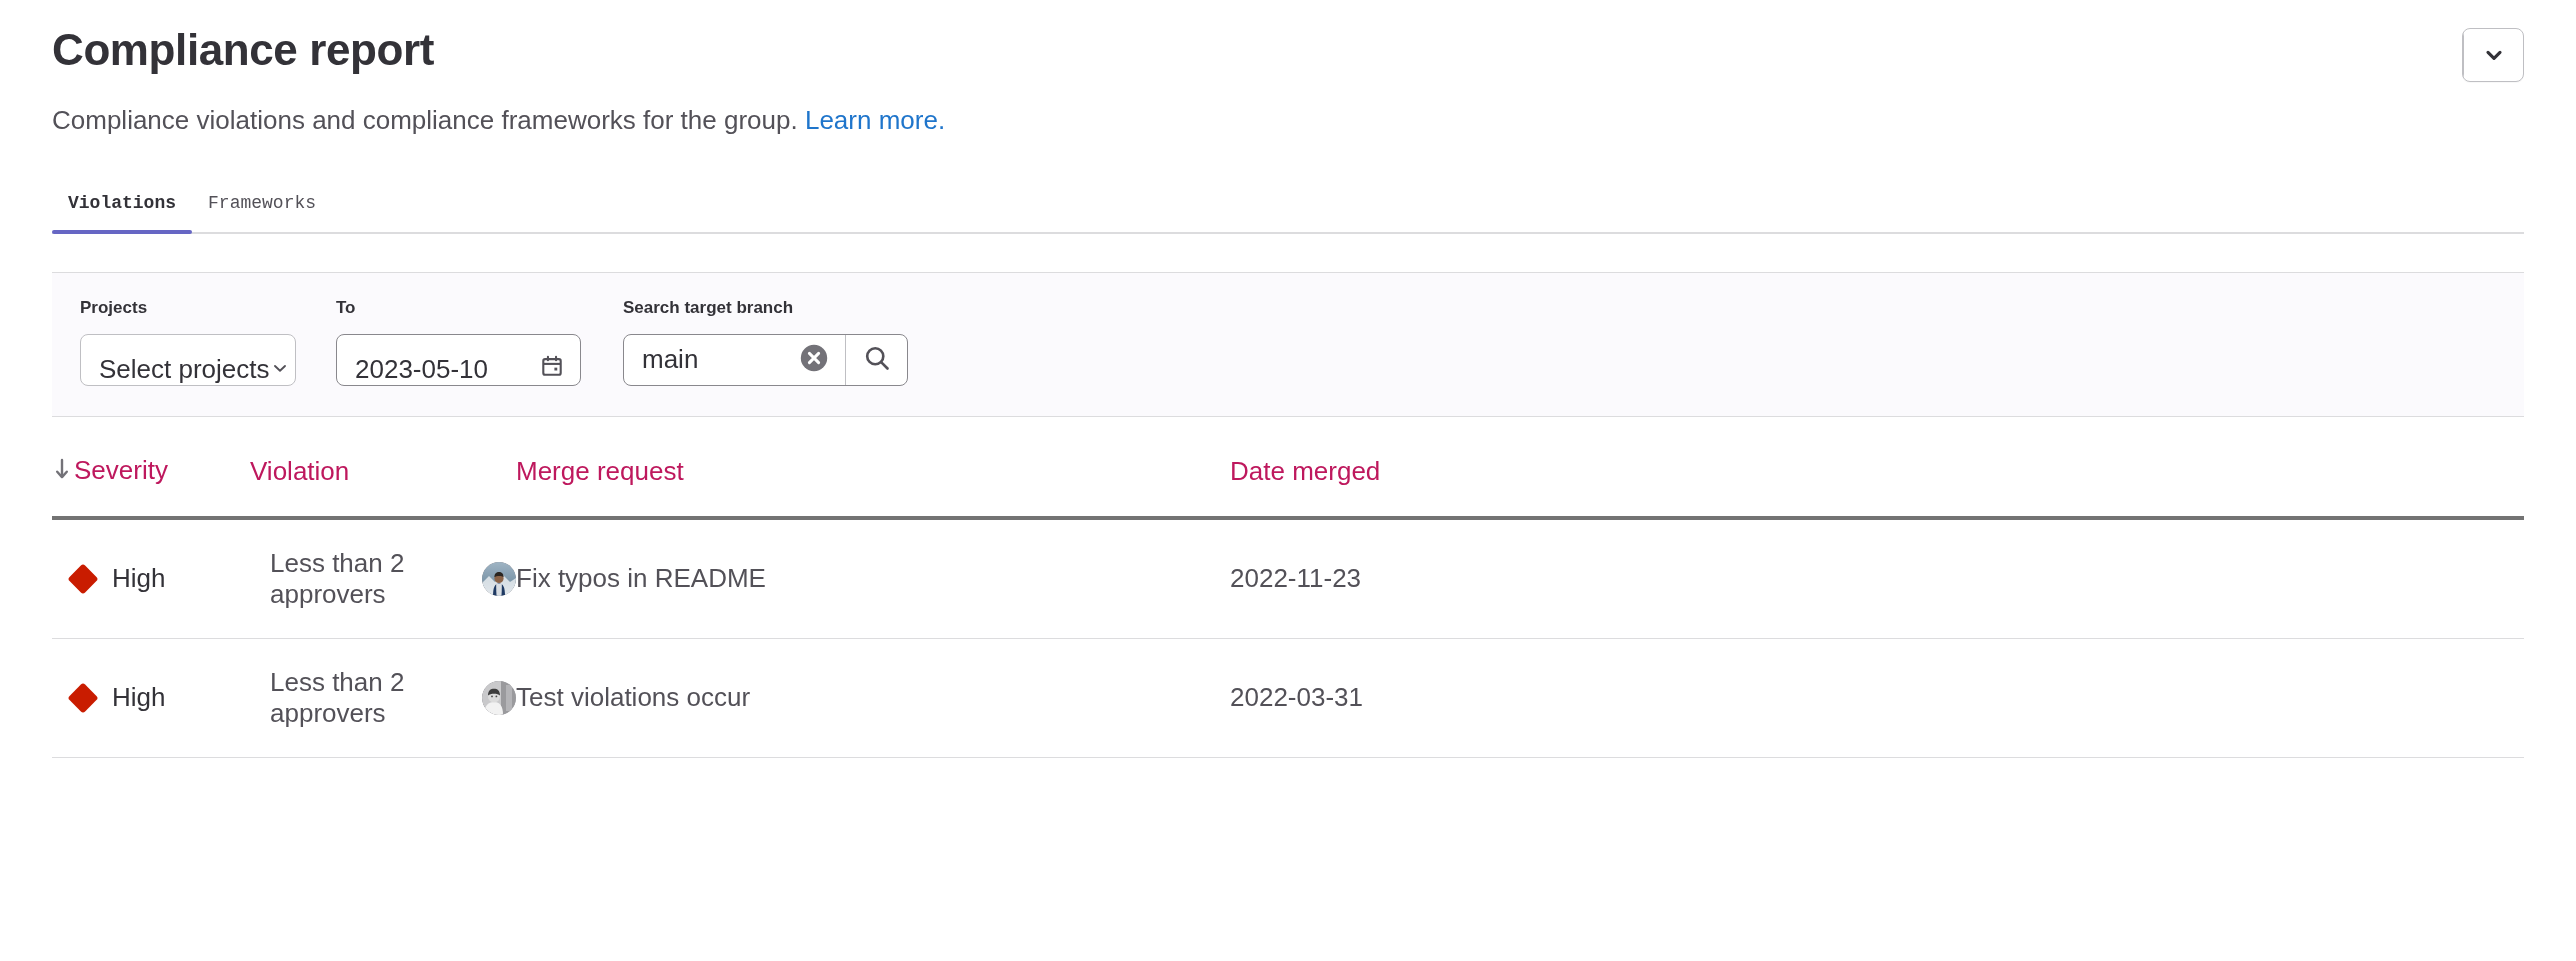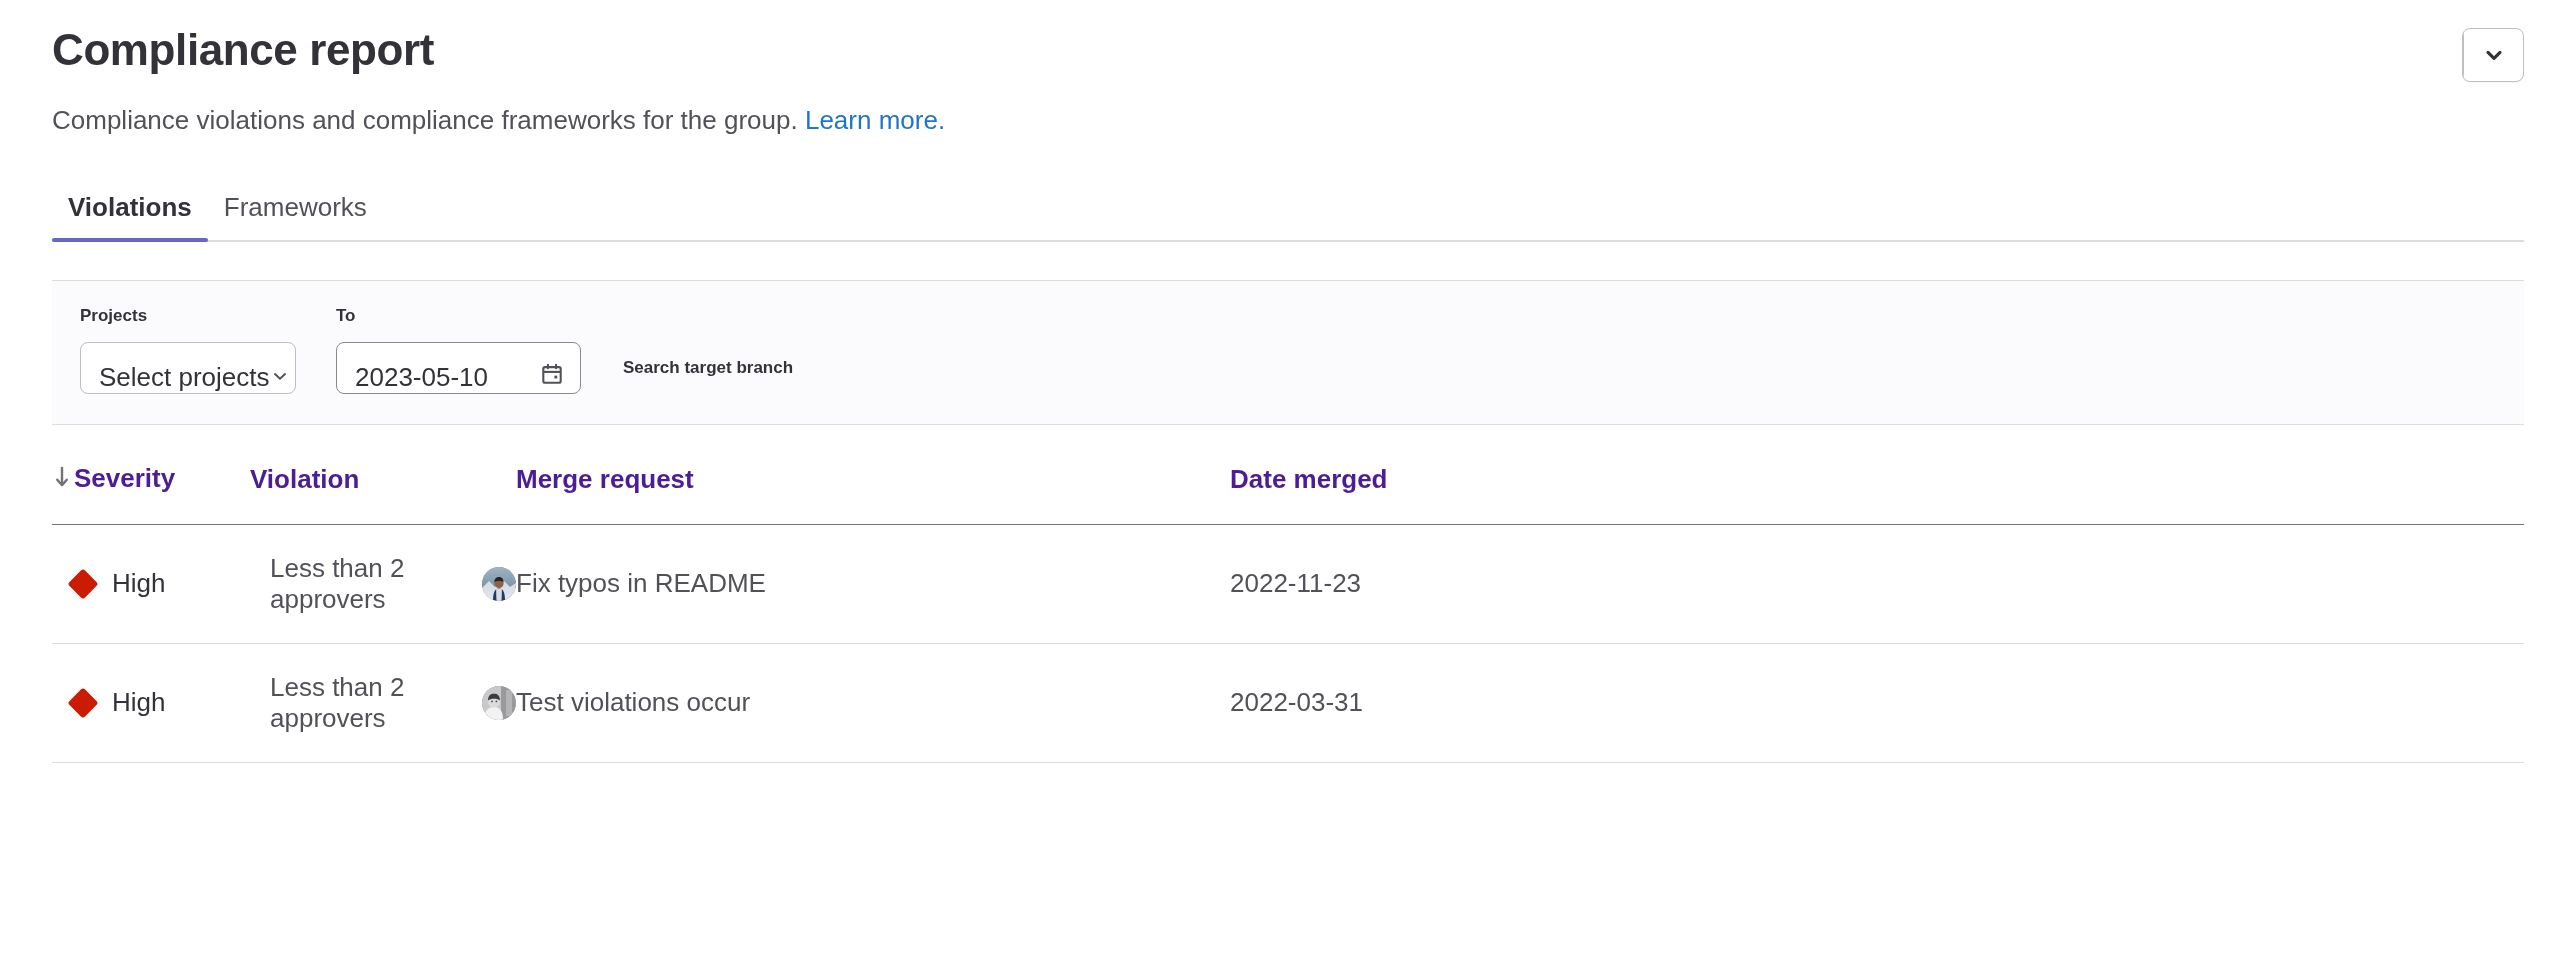--- a/index.html
+++ b/index.html
@@ -95,27 +95,27 @@
     margin-top: 56px;
     display: flex;
     align-items: flex-end;
     gap: 0;
     border-bottom: 2px solid #dcdcde;
     position: relative;
   }
   .tab {
     position: relative;
     padding: 0 16px 20px 16px;
-    font-size: 26px;
+    font-size: 18px;
     line-height: 1;
     color: #535158;
     background: transparent;
     border: 0;
     cursor: pointer;
-    font-family: Liberation Sans, sans-serif;
+    font-family: Liberation Mono, monospace;
   }
   .tab.active {
     color: #333238;
     font-weight: 700;
   }
   .tab.active::after {
     content: "";
     position: absolute;
     left: 0; right: 0; bottom: -2px;
     height: 4px;
@@ -216,24 +216,24 @@
   
   .violations-table {
     width: 100%;
     border-collapse: collapse;
     table-layout: fixed;
     margin-top: 0;
   }
   .violations-table th {
     text-align: left;
     font-size: 26px;
-    font-weight: 700;
-    color: #4c1d95;
+    font-weight: 400;
+    color: #be185d;
     padding: 38px 0 28px 0;
-    border-bottom: 1px solid #737373;
+    border-bottom: 4px solid #737373;
     vertical-align: middle;
     white-space: nowrap;
   }
   .violations-table td {
     font-size: 26px;
     color: #535158;
     padding: 28px 0;
     border-bottom: 1px solid #dcdcde;
     vertical-align: middle;
     height: 68px;
@@ -338,20 +338,41 @@
             <path d="M2.2 6.6 H13.8" stroke="#535158" stroke-width="1.4"></path>
             <path d="M5.3 1.9 V4.2 M10.7 1.9 V4.2" stroke="#535158" stroke-width="1.4" stroke-linecap="round"></path>
             <rect x="9.6" y="9.1" width="1.9" height="1.9" fill="#535158"></rect>
           </svg>
         </span>
       </div>
     </div>
 
     <div class="filter-group g-branch">
       <span class="filter-label">Search target branch</span>
+      <div class="search-control">
+        <div class="search-input-wrap">
+          <input class="search-input" type="text" value="main" style="">
+          <button class="clear-btn">
+            <span>
+              <svg width="32" height="32" viewBox="0 0 16 16" aria-hidden="true">
+                <circle cx="8" cy="8" r="6.6" fill="#737278"></circle>
+                <path d="M5.7 5.7 L10.3 10.3 M10.3 5.7 L5.7 10.3" stroke="#ffffff" stroke-width="1.5" stroke-linecap="round"></path>
+              </svg>
+            </span>
+          </button>
+        </div>
+        <button class="search-submit">
+          <span>
+            <svg width="28" height="28" viewBox="0 0 16 16" fill="none" aria-hidden="true">
+              <circle cx="7" cy="7" r="4.6" stroke="#535158" stroke-width="1.5"></circle>
+              <path d="M10.5 10.5 L14 14" stroke="#535158" stroke-width="1.5" stroke-linecap="round"></path>
+            </svg>
+          </span>
+        </button>
+      </div>
     </div>
 
   </div>
 
   <table class="violations-table">
     <colgroup>
       <col class="col-severity">
       <col class="col-violation">
       <col class="col-mr">
       <col class="col-date">

